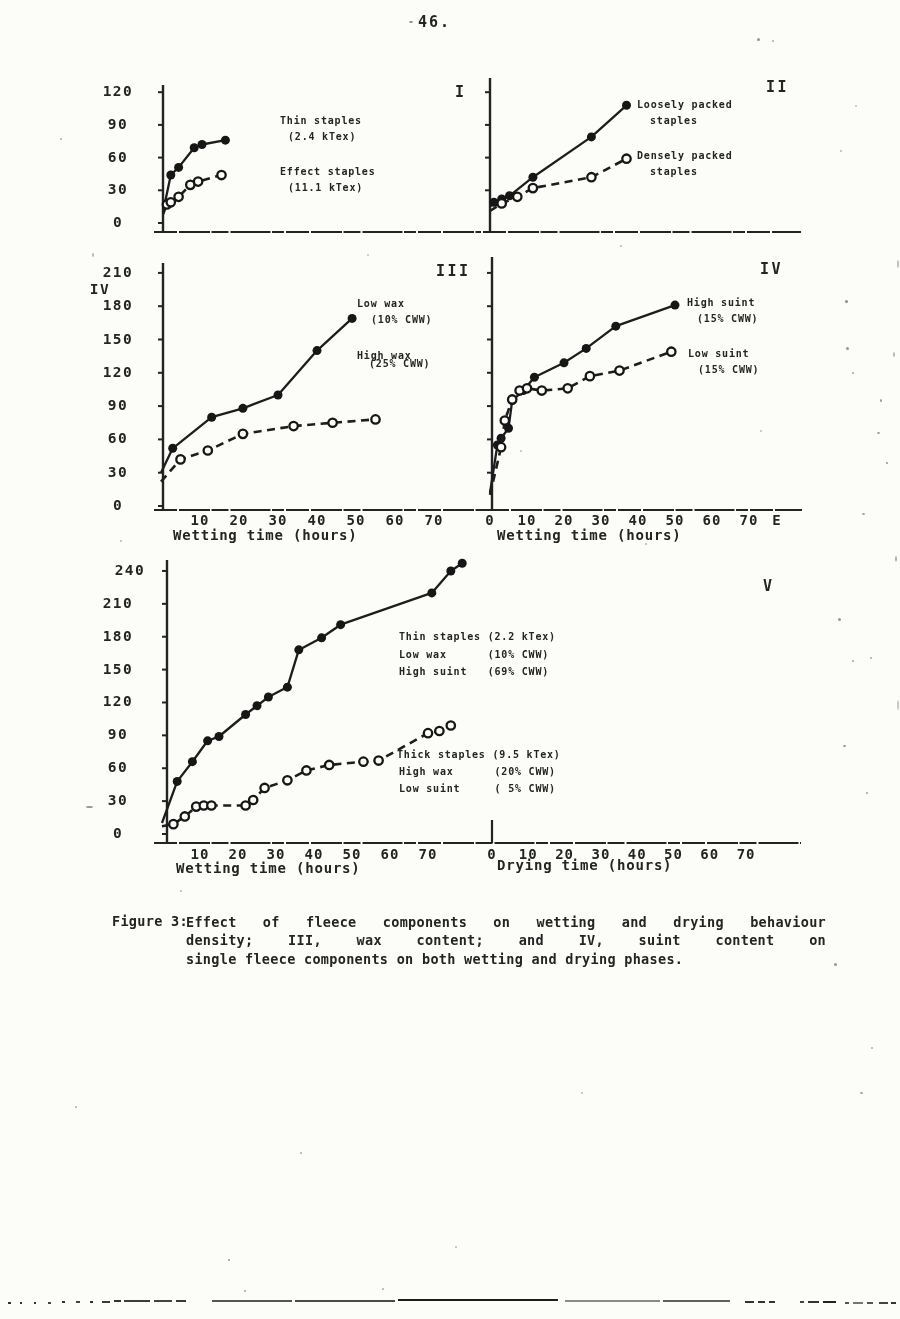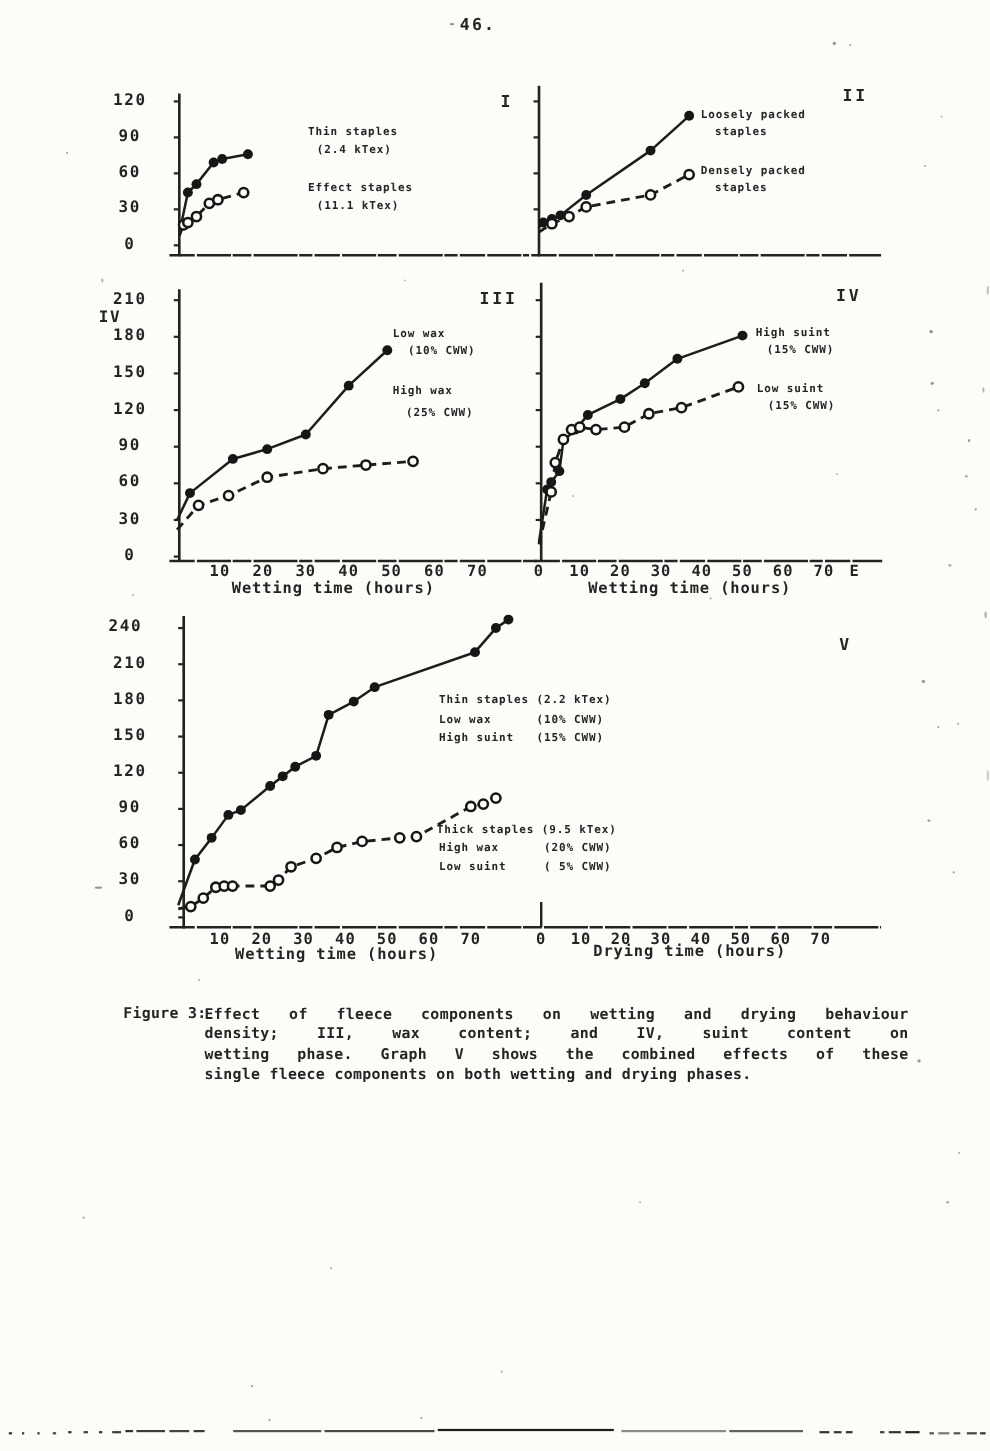--- a/index.html
+++ b/index.html
@@ -4,21 +4,21 @@
 <style>
   html,body{margin:0;padding:0;background:#e8e8e4}
   .page{position:relative;width:900px;height:1319px;background:#fcfcf9;overflow:hidden;
         font-family:"DejaVu Sans Mono","Liberation Mono",monospace;color:#222}
   .t{position:absolute;white-space:pre;font-weight:700;color:#242424}
   .pageno{font-size:15px;letter-spacing:2px}
   .roman{font-size:15px;letter-spacing:2.5px}
   .glabel{font-size:10px;letter-spacing:.8px;line-height:16px}
   .ytick{font-size:14.5px;letter-spacing:1.5px;width:64px;text-align:center}
   .xtick{font-size:14px;letter-spacing:1px;width:40px;text-align:center}
-  .axlabel{font-size:14px;letter-spacing:.8px;width:260px;text-align:center}
+  .axlabel{font-size:14px;letter-spacing:.8px;width:260px;text-align:left}
   .caption{position:absolute;left:186px;top:913px;width:640px;font-size:13.5px;
            line-height:18.4px;font-weight:700;letter-spacing:.3px;color:#242424}
   .capline{text-align:justify;text-align-last:justify}
   .capline.last{text-align-last:left}
   .caplabel{font-size:13.5px;letter-spacing:.3px}
   svg{position:absolute;left:0;top:0}
   .nz{position:absolute;background:#333;border-radius:50%}
   .seg{position:absolute}
 </style>
 </head>
@@ -183,39 +183,38 @@
   <div class="t glabel" style="left:288px;top:180px">(11.1 kTex)</div>
 
   <div class="t glabel" style="left:637px;top:97px">Loosely packed</div>
   <div class="t glabel" style="left:650px;top:113px">staples</div>
   <div class="t glabel" style="left:637px;top:148px">Densely packed</div>
   <div class="t glabel" style="left:650px;top:164px">staples</div>
 
   <div class="t glabel" style="left:357px;top:296px">Low wax</div>
   <div class="t glabel" style="left:371px;top:312px">(10% CWW)</div>
   <div class="t glabel" style="left:357px;top:348px">High wax</div>
-  <div class="t glabel" style="left:369px;top:368px">(25% CWW)</div>
+  <div class="t glabel" style="left:369px;top:356px">(25% CWW)</div>
 
   <div class="t glabel" style="left:687px;top:295px">High suint</div>
   <div class="t glabel" style="left:697px;top:311px">(15% CWW)</div>
   <div class="t glabel" style="left:688px;top:346px">Low suint</div>
   <div class="t glabel" style="left:698px;top:362px">(15% CWW)</div>
 
   <div class="t glabel" style="left:399px;top:629px">Thin staples (2.2 kTex)</div>
   <div class="t glabel" style="left:399px;top:647px">Low wax      (10% CWW)</div>
-  <div class="t glabel" style="left:399px;top:664px">High suint   (15% CWW)</div>
+  <div class="t glabel" style="left:399px;top:664px">High suint   (69% CWW)</div>
   <div class="t glabel" style="left:397px;top:747px">Thick staples (9.5 kTex)</div>
   <div class="t glabel" style="left:399px;top:764px">High wax      (20% CWW)</div>
   <div class="t glabel" style="left:399px;top:781px">Low suint     ( 5% CWW)</div>
 
   <div class="t caplabel" style="left:112px;top:913px">Figure 3:</div>
   <div class="caption">
     <div class="capline">Effect of fleece components on wetting and drying behaviour</div>
     <div class="capline">density;  III, wax content;  and IV, suint content on</div>
-    <div class="capline">wetting phase.  Graph V shows the combined effects of these</div>
     <div class="capline last">single fleece components on both wetting and drying phases.</div>
   </div>
 
 <div class="t ytick" style="left: 86px; top: 214px;">0</div>
     <div class="t ytick" style="left: 86px; top: 181.3px;">30</div>
     <div class="t ytick" style="left: 86px; top: 148.6px;">60</div>
     <div class="t ytick" style="left: 86px; top: 115.9px;">90</div>
     <div class="t ytick" style="left: 86px; top: 83.2px;">120</div>
     <div class="t ytick" style="left: 86px; top: 497px;">0</div>
     <div class="t ytick" style="left: 86px; top: 463.7px;">30</div>
@@ -244,21 +243,21 @@
     <div class="t xtick" style="left: 757px; top: 512px;">E</div>
     <div class="t axlabel" style="left: 497px; top: 527px;">Wetting time (hours)</div>
     <div class="t ytick" style="left: 86px; top: 825px;">0</div>
     <div class="t ytick" style="left: 86px; top: 792.12px;">30</div>
     <div class="t ytick" style="left: 86px; top: 759.24px;">60</div>
     <div class="t ytick" style="left: 86px; top: 726.36px;">90</div>
     <div class="t ytick" style="left: 86px; top: 693.48px;">120</div>
     <div class="t ytick" style="left: 86px; top: 660.6px;">150</div>
     <div class="t ytick" style="left: 86px; top: 627.72px;">180</div>
     <div class="t ytick" style="left: 86px; top: 594.84px;">210</div>
-    <div class="t ytick" style="left: 82px; top: 561.96px;">240</div>
+    <div class="t ytick" style="left: 98px; top: 561.96px;">240</div>
     <div class="t xtick" style="left: 180px; top: 846px;">10</div>
     <div class="t xtick" style="left: 218px; top: 846px;">20</div>
     <div class="t xtick" style="left: 256px; top: 846px;">30</div>
     <div class="t xtick" style="left: 294px; top: 846px;">40</div>
     <div class="t xtick" style="left: 332px; top: 846px;">50</div>
     <div class="t xtick" style="left: 370px; top: 846px;">60</div>
     <div class="t xtick" style="left: 408px; top: 846px;">70</div>
     <div class="t axlabel" style="left: 176px; top: 860px;">Wetting time (hours)</div>
     <div class="t xtick" style="left: 472px; top: 846px;">0</div>
     <div class="t xtick" style="left: 508.3px; top: 846px;">10</div>

